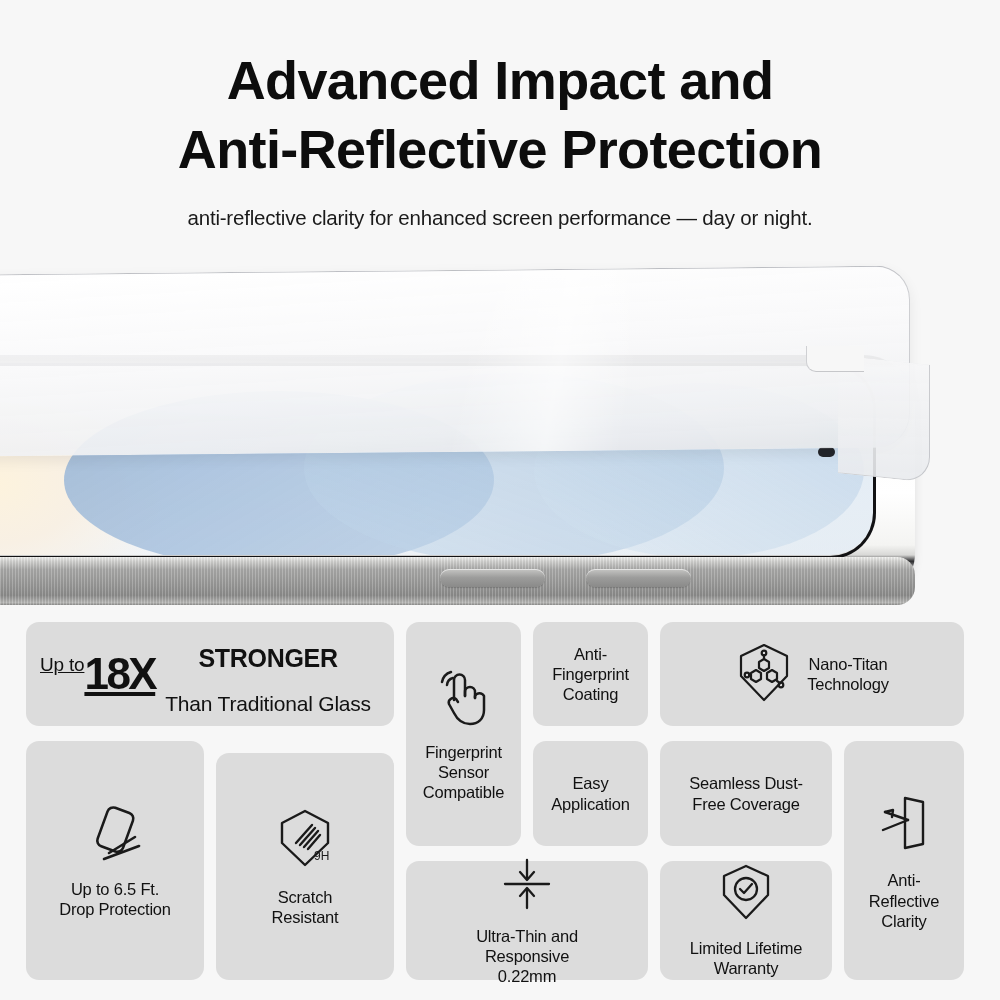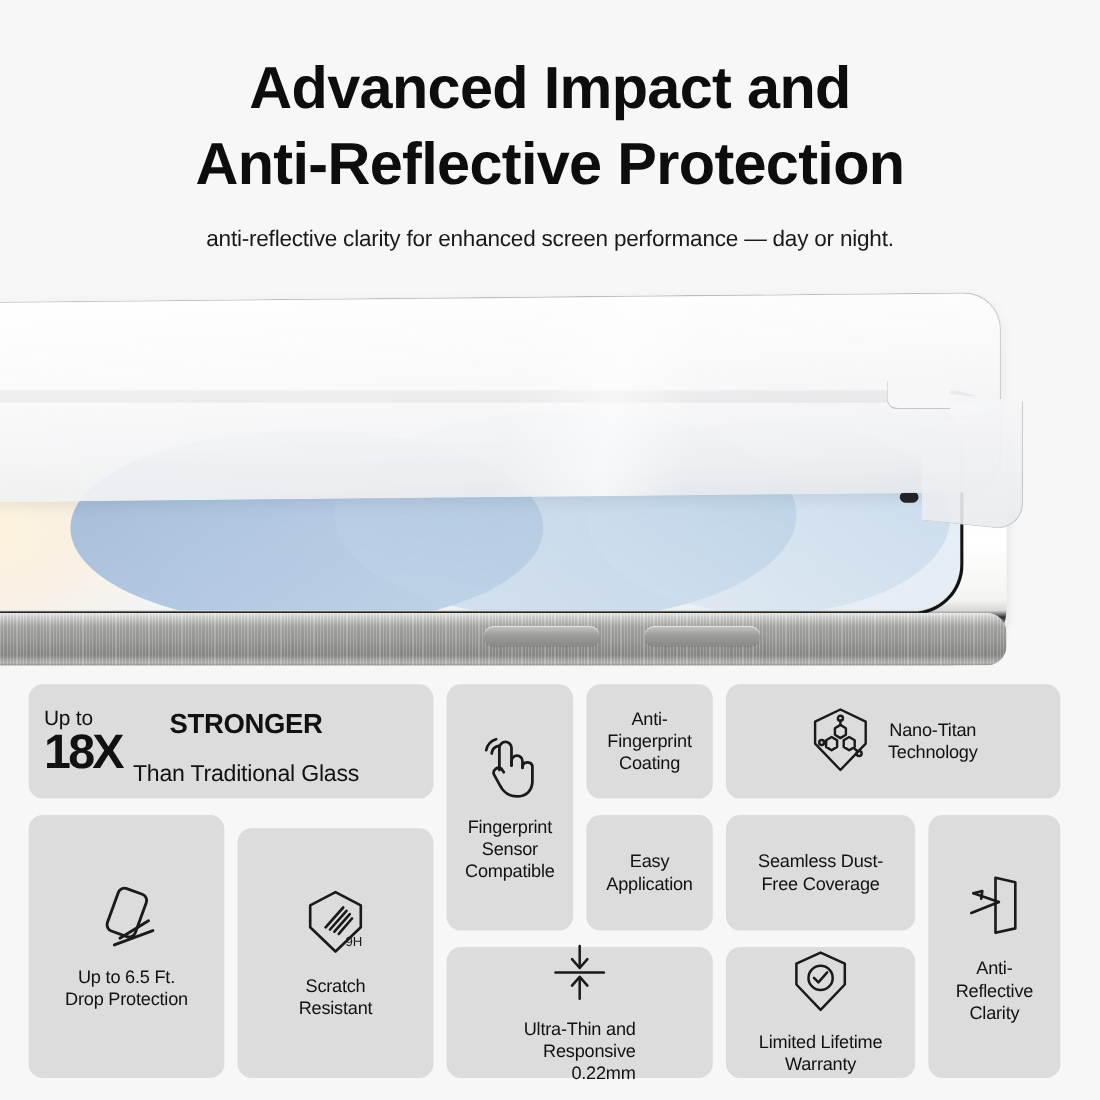--- a/index.html
+++ b/index.html
@@ -215,28 +215,29 @@
 
   
   .c-stronger  { grid-column: 1 / 3;  grid-row: 1 / 8;  flex-direction: row; justify-content: flex-start; padding: 0 14px; }
   .c-drop      { grid-column: 1 / 2;  grid-row: 9 / 25; }
   .c-scratch   { grid-column: 2 / 3;  grid-row: 9 / 25; margin-top: 12px; }
   .c-fpsensor  { grid-column: 3 / 4;  grid-row: 1 / 16; }
   .c-antifp    { grid-column: 4 / 5;  grid-row: 1 / 8; }
   .c-easy      { grid-column: 4 / 5;  grid-row: 9 / 16; }
   .c-nano      { grid-column: 5 / 7;  grid-row: 1 / 8;  flex-direction: row; gap: 14px; padding: 0 12px; }
   .c-dust      { grid-column: 5 / 6;  grid-row: 9 / 16; }
-  .c-thin      { grid-column: 3 / 5;  grid-row: 17 / 25; gap: 12px; padding: 0 12px; text-align: right; }
+  .c-thin      { grid-column: 3 / 5;  grid-row: 17 / 25; gap: 12px; padding: 0 12px; }
   .c-warranty  { grid-column: 5 / 6;  grid-row: 17 / 25; }
   .c-antiref   { grid-column: 6 / 7;  grid-row: 9 / 25; }
 
   
   .strong-left {
-    display: flex; flex-direction: column; align-items: flex-start;
+    display: flex; flex-direction: row; align-items: flex-start;
     margin-right: 10px;
+    text-decoration: underline;
   }
   .strong-upto { font-size: 19px; line-height: 1; margin-bottom: 2px; letter-spacing: -0.2px; }
   .strong-num  { font-size: 44px; font-weight: bold; line-height: 0.88; letter-spacing: -2.5px; }
   .strong-right { display: flex; flex-direction: column; align-items: center; padding-top: 13px; }
   .strong-word { font-size: 25px; font-weight: bold; letter-spacing: -0.3px; line-height: 1.05; }
   .strong-sub  { font-size: 21px; letter-spacing: -0.2px; margin-top: 20px; }
 
   .icon-svg { display: block; }
   .icon-wrap { display: flex; align-items: center; justify-content: center; }
   .mb-icon { margin-bottom: 14px; }

